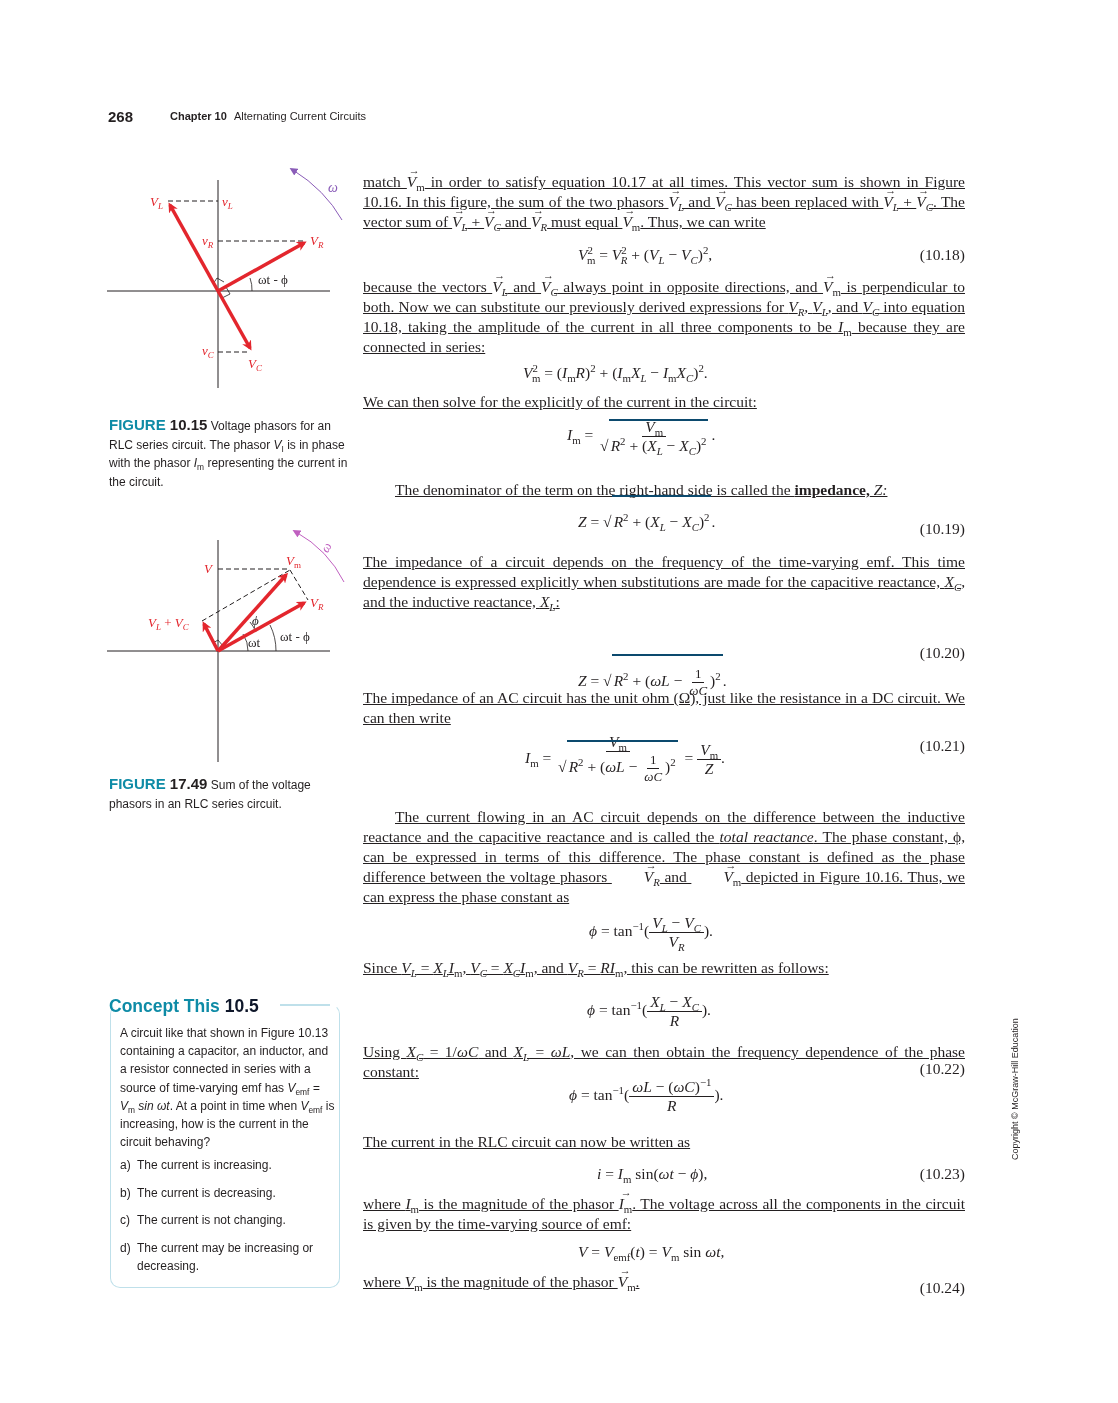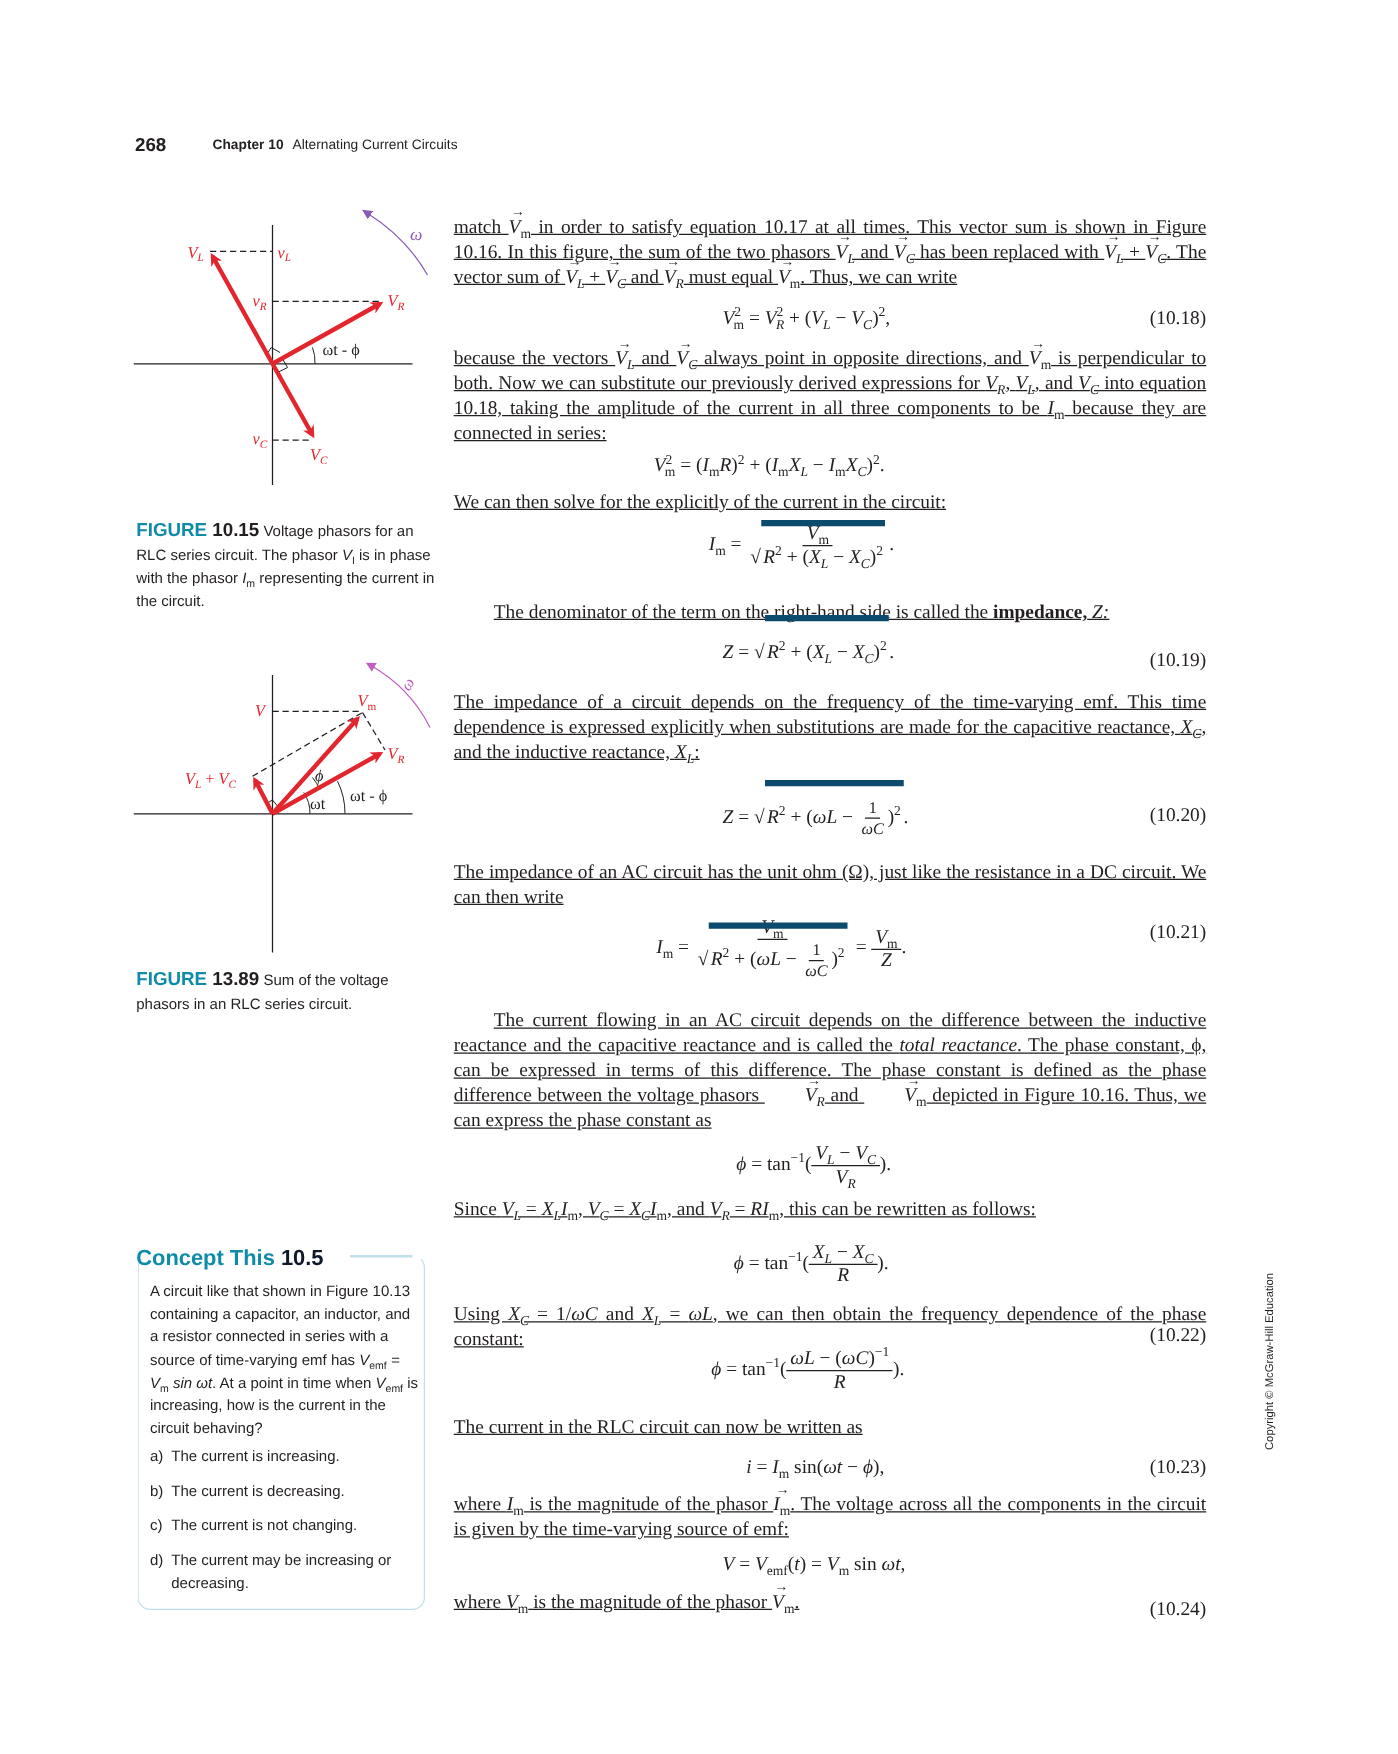--- a/index.html
+++ b/index.html
@@ -34,21 +34,21 @@
   .txt-block.indent { text-indent: 32px; }
   .eq { position: absolute; font-family: "Liberation Serif", "DejaVu Serif", serif; font-size: 15.5px; }
   .eq-num { position: absolute; right: 153px; font-family: "Liberation Serif", "DejaVu Serif", serif; font-size: 15.5px; }
   sub, sup { font-size: 70%; line-height: 0; }
   .vec { position: relative; display: inline-block; font-style: italic; }
   .vec::before { content: "\2192"; position: absolute; top: -12px; left: 2px; font-size: 11px; font-style: normal; }
 
   .frac { display: inline-flex; flex-direction: column; align-items: center; vertical-align: middle; }
   .frac .num { border-bottom: 1px solid #231f20; padding: 0 3px; }
   .frac .den { padding: 0 3px; }
-  .sqrt { border-top: 5px solid #0c4a6e; padding: 16px 2px; text-align: center; }
+  .sqrt { border-top: 2px solid #0c4a6e; padding: 16px 2px; text-align: center; }
 
   #copyright { left: 1010px; top: 1160px; transform-origin: left top; transform: rotate(-90deg); font-size: 9px; white-space: nowrap; color: #231f20; }
 </style>
 </head>
 <body>
 
 <div id="page-num" class="abs sans">268</div>
 <div id="chapter-label" class="abs sans">Chapter 10</div>
 <div id="chapter-title" class="abs sans">Alternating Current Circuits</div>
 
@@ -114,21 +114,21 @@
   <text x="104" y="43" fill="#e3262d" font-size="13" font-style="italic">V</text>
   <text x="186" y="35" fill="#e3262d" font-size="13" font-style="italic"><tspan>V</tspan><tspan font-size="9" dy="3" font-style="normal">m</tspan></text>
   <text x="210" y="77" fill="#e3262d" font-size="13" font-style="italic"><tspan>V</tspan><tspan font-size="9" dy="3">R</tspan></text>
   <text x="48" y="97" fill="#e3262d" font-size="13" font-style="italic"><tspan>V</tspan><tspan font-size="9" dy="3">L</tspan><tspan dy="-3" font-style="normal"> + </tspan><tspan>V</tspan><tspan font-size="9" dy="3">C</tspan></text>
   <text x="152" y="95" fill="#231f20" font-size="13" font-style="italic">ϕ</text>
   <text x="148" y="117" fill="#231f20" font-size="13">ωt</text>
   <text x="180" y="111" fill="#231f20" font-size="13">ωt - ϕ</text>
 </svg>
 
 <div class="abs sans fig-caption" style="left:109px; top:775px;">
-  <span class="fig-num"><span>FIGURE</span> <b>13.89</b></span>
+  <span class="fig-num"><span>FIGURE</span> <b>17.49</b></span>
   <span>Sum of the voltage phasors in an RLC series circuit.</span>
 </div>
 
 <div id="cc-box" class="abs"></div>
 <div id="cc-line" class="abs"></div>
 <div id="cc-title" class="abs sans"><span>Concept This</span> <span class="num">10.5</span></div>
 <div id="cc-body" class="abs sans">
   <span>A circuit like that shown in Figure 10.13 containing a capacitor, an inductor, and a resistor connected in series with a source of time-varying emf has </span><i>V</i><sub>emf</sub><i> = V</i><sub>m</sub><i> sin ωt</i><span>. At a point in time when </span><i>V</i><sub>emf</sub><span> is increasing, how is the current in the circuit behaving?</span>
 </div>
 <div class="cc-opt sans" style="top:1156px;"><span class="lbl">a)</span><span class="txt">The current is increasing.</span></div>
@@ -162,21 +162,21 @@
   <span>The denominator of the term on the right-hand side is called the </span><b>impedance,</b><i> Z:</i>
 </div>
 
 <div class="eq" style="left:578px; top:513px;"><i>Z</i> = √<span class="sqrt"><i>R</i><sup>2</sup> + (<i>X</i><sub><i>L</i></sub> − <i>X</i><sub><i>C</i></sub>)<sup>2</sup></span>.</div>
 <div class="eq-num" style="top:520px;">(10.19)</div>
 
 <div class="abs serif txt-block" style="top:552px;">
   <span>The impedance of a circuit depends on the frequency of the time-varying emf. This time dependence is expressed explicitly when substitutions are made for the capacitive reactance, </span><i>X</i><sub><i>C</i></sub><span>, and the inductive reactance, </span><i>X</i><sub><i>L</i></sub><span>:</span>
 </div>
 
-<div class="eq" style="left:578px; top:638px;"><i>Z</i> = √<span class="sqrt"><i>R</i><sup>2</sup> + (<i>ωL</i> − <span class="frac" style="font-size:13px">
+<div class="eq" style="left:578px; top:666px;"><i>Z</i> = √<span class="sqrt"><i>R</i><sup>2</sup> + (<i>ωL</i> − <span class="frac" style="font-size:13px">
         <span class="num">1</span>
         <span class="den"><i>ωC</i></span>
       </span>)<sup>2</sup></span>.</div>
 <div class="eq-num" style="top:644px;">(10.20)</div>
 
 <div class="abs serif txt-block" style="top:688px;">The impedance of an AC circuit has the unit ohm (Ω), just like the resistance in a DC circuit. We can then write</div>
 
 <div class="eq" style="left:525px; top:733px;">
   <i>I</i><sub>m</sub> = <span class="frac">
       <span class="num"><i>V</i><sub>m</sub></span>

